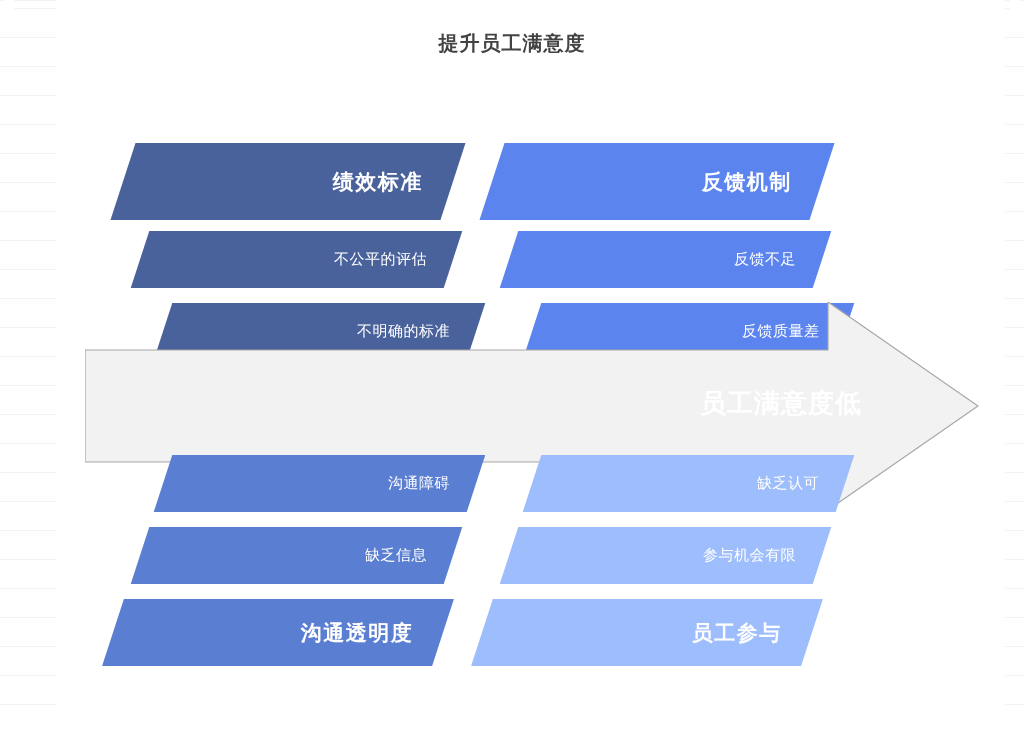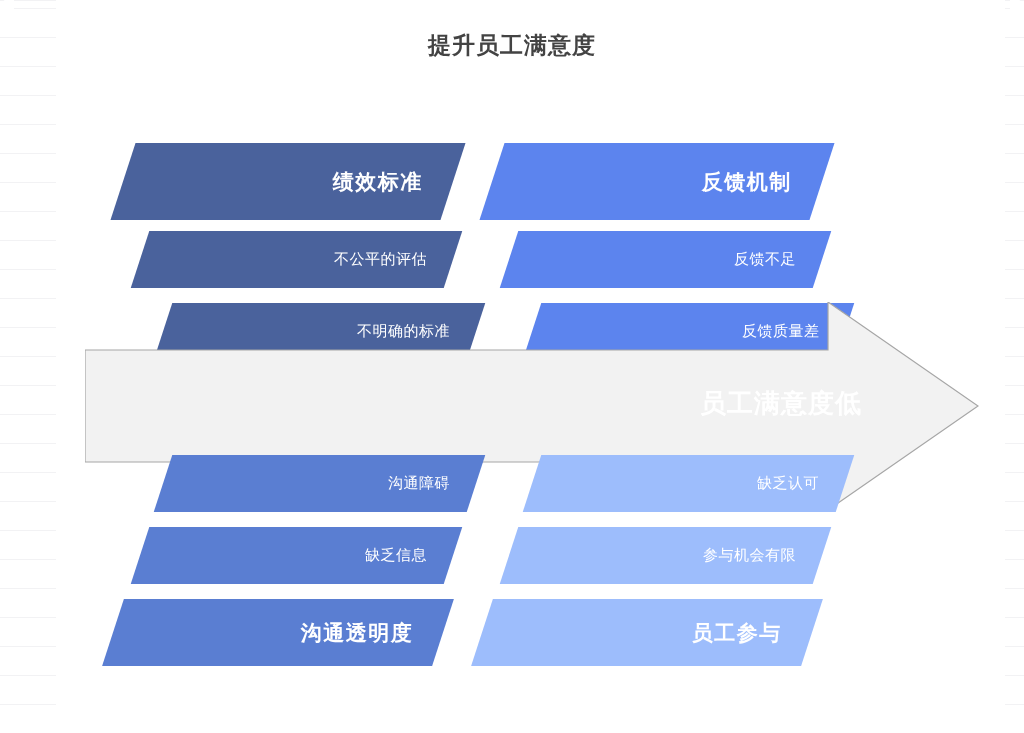--- a/index.html
+++ b/index.html
@@ -58,21 +58,21 @@
   .corner.tr { top: 0; right: 0; border-top-right-radius: 13px; box-shadow: 1px -1px 0 1px #ffffff; }
   .corner.bl { bottom: 0; left: 0; border-bottom-left-radius: 13px; box-shadow: -1px 1px 0 1px #ffffff; }
   .corner.br { bottom: 0; right: 0; border-bottom-right-radius: 13px; box-shadow: 1px 1px 0 1px #ffffff; }
 
   .title {
     position: absolute;
     top: 30px;
     left: 0;
     width: 1024px;
     text-align: center;
-    font-size: 23px;
+    font-size: 20px;
     font-weight: bold;
     color: #434343;
     letter-spacing: 1px;
   }
 
   
   .spine-arrow {
     position: absolute;
     left: 85px;
     top: 302px;

